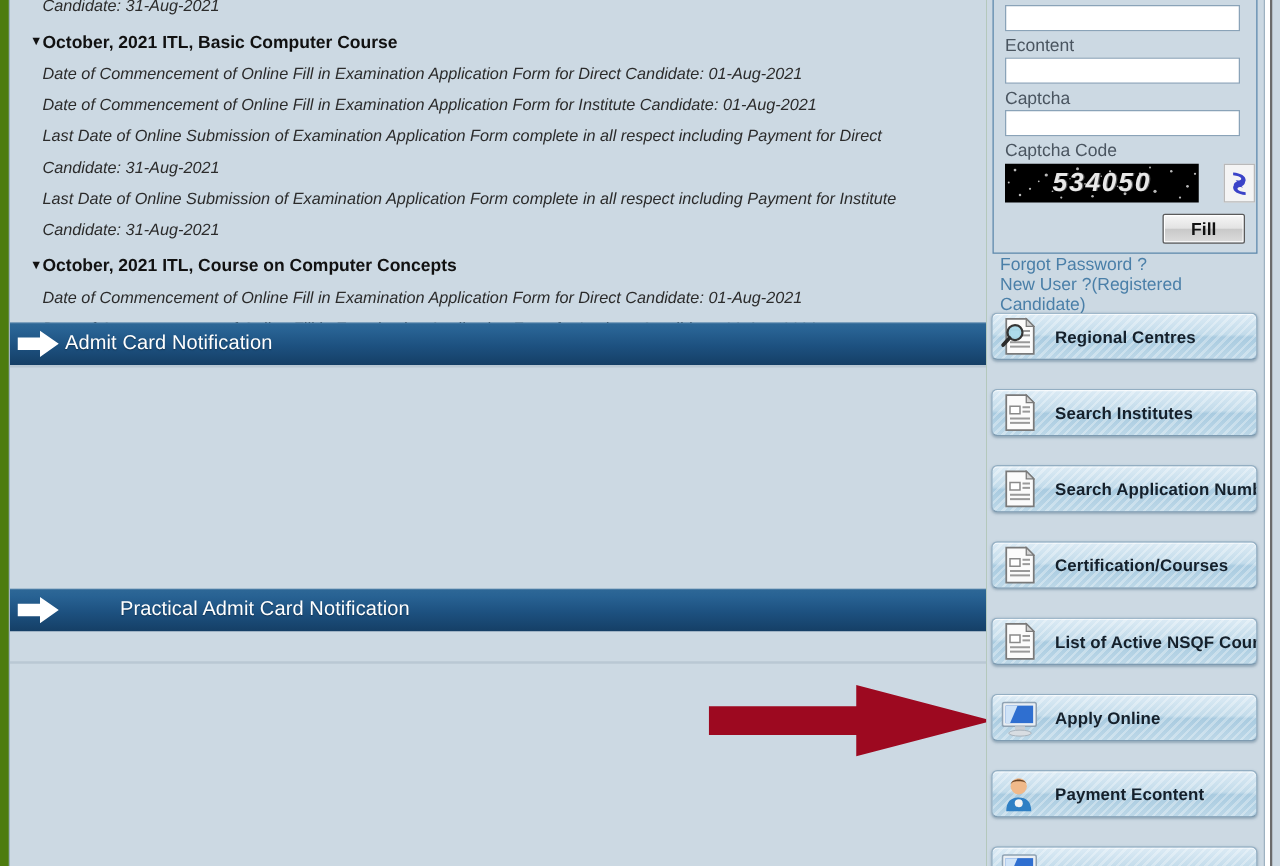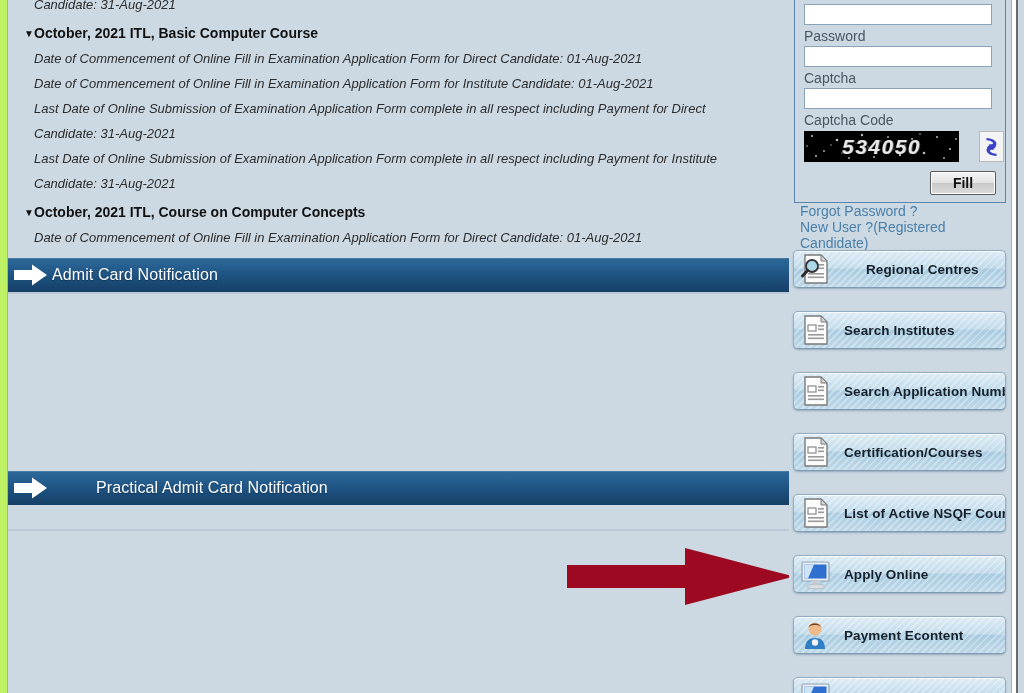--- a/index.html
+++ b/index.html
@@ -10,21 +10,21 @@
     width: 1024px;
     height: 693px;
     overflow: hidden;
     background: #c9d7e2;
     font-family: "Liberation Sans", sans-serif;
   }
   .page {
     position: relative;
     width: 920px;
     height: 693px;
-    background: #bef264;
+    background: #4d7c0f;
     box-sizing: border-box;
   }
   
   .frame-left {
     position: absolute;
     left: 7px; top: 0; width: 1px; height: 693px;
     background: #9eb2c1;
   }
   .frame-right-outer {
     position: absolute;
@@ -351,21 +351,21 @@
     <svg width="227" height="58" viewBox="0 0 227 58">
       <path d="M0 17 H118 V0 L227 28.5 L118 57 V40 H0 Z" fill="#9d0920"></path>
     </svg>
   </div>
 
   <div class="sidebar">
 
     <div class="login-panel">
       <input class="text-input" style="margin-top: 33px;" type="text" placeholder="">
 
-      <div class="field-label">Password</div>
+      <div class="field-label">Econtent</div>
       <input class="text-input" type="password" style="">
 
       <div class="field-label">Captcha</div>
       <input class="text-input" type="text" style="">
 
       <div class="field-label">Captcha Code</div>
 
       <div class="captcha-row">
         <div class="captcha-img">
           <svg class="captcha-noise" width="155" height="31" viewBox="0 0 155 31">
@@ -408,21 +408,21 @@
 
       <button class="login-btn">Fill</button>
     </div>
 
     <div class="aux-links-wrap">
       <a class="aux-link">Forgot Password ?</a>
       <a class="aux-link">New User ?(Registered Candidate)</a>
     </div>
 
     <div id="nav-buttons">
-        <div class="nav-btn" style="top: 250px; gap: 22px;">
+        <div class="nav-btn" style="top: 250px;">
           <span class="nav-ico">
             <svg width="34" height="34" viewBox="0 0 34 34">
               <path d="M6 3 H22 L28 9 V31 H6 Z" fill="#fbfbfb" stroke="#7a7a7a" stroke-width="1.4"></path>
               <path d="M22 3 L28 9 H22 Z" fill="#d4d4d4" stroke="#7a7a7a" stroke-width="1"></path>
               <rect x="9" y="12" width="8" height="6" fill="#ffffff" stroke="#8a8a8a" stroke-width="1.2"></rect>
               <rect x="19" y="12" width="6" height="1.6" fill="#9a9a9a"></rect>
               <rect x="19" y="15.5" width="6" height="1.6" fill="#9a9a9a"></rect>
               <rect x="9" y="21" width="16" height="1.6" fill="#9a9a9a"></rect>
               <rect x="9" y="24.5" width="16" height="1.6" fill="#9a9a9a"></rect>
               <circle cx="13" cy="14" r="6" fill="#a9d9ea" stroke="#2b2b2b" stroke-width="1.8" opacity="0.95"></circle>

